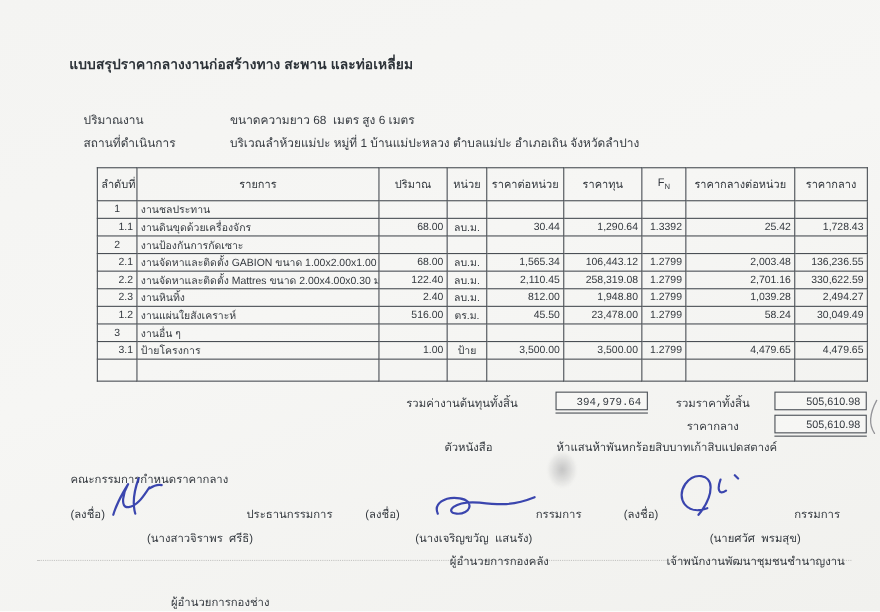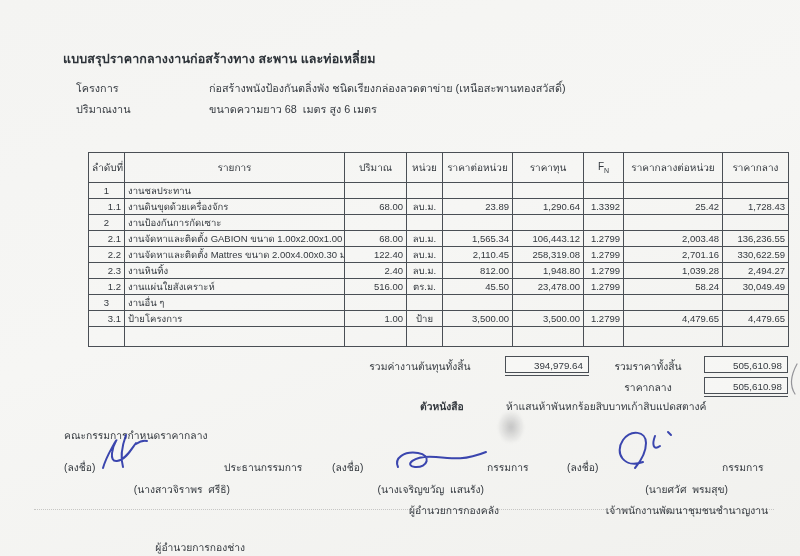--- a/index.html
+++ b/index.html
@@ -65,25 +65,25 @@
     border-top:1px dotted rgba(80,80,80,.28);
   }
 </style>
 </head>
 <body>
 
 <div class="page">
 
   <div class="title">แบบสรุปราคากลางงานก่อสร้างทาง สะพาน และท่อเหลี่ยม</div>
 
-  <div class="info-line" style="top:68px;">
-    <span class="info-label">โครงการ</span><span class="info-value">ก่อสร้างพนังป้องกันตลิ่งพัง ชนิดเรียงกล่องลวดตาข่าย (เหนือสะพานทองสวัสดิ์)</span>
-  </div>
   <div class="info-line" style="top:89px;">
     <span class="info-label">ปริมาณงาน</span><span class="info-value">ขนาดความยาว 68  เมตร สูง 6 เมตร</span>
+  </div>
+  <div class="info-line" style="top:110px;">
+    <span class="info-label">สถานที่ดำเนินการ</span><span class="info-value">บริเวณลำห้วยแม่ปะ หมู่ที่ 1 บ้านแม่ปะหลวง ตำบลแม่ปะ อำเภอเถิน จังหวัดลำปาง</span>
   </div>
 
   <table class="cost-table">
     <colgroup id="cols">
         <col style="width: 36px;">
         <col style="width: 220px;">
         <col style="width: 62px;">
         <col style="width: 36px;">
         <col style="width: 70px;">
         <col style="width: 71px;">
@@ -114,21 +114,21 @@
           <td class="c-right"></td>
           <td class="c-right"></td>
           <td class="c-right"></td>
           <td class="c-right"></td>
         </tr>
         <tr>
           <td class="c-right">1.1</td>
           <td class="c-left">งานดินขุดด้วยเครื่องจักร</td>
           <td class="c-right">68.00</td>
           <td class="c-center">ลบ.ม.</td>
-          <td class="c-right">23.89</td>
+          <td class="c-right">30.44</td>
           <td class="c-right">1,290.64</td>
           <td class="c-right">1.3392</td>
           <td class="c-right">25.42</td>
           <td class="c-right">1,728.43</td>
         </tr>
         <tr>
           <td class="c-center">2</td>
           <td class="c-left">งานป้องกันการกัดเซาะ</td>
           <td class="c-right"></td>
           <td class="c-center"></td>
@@ -212,27 +212,27 @@
           <td class="c-right"></td>
           <td class="c-right"></td>
           <td class="c-right"></td>
           <td class="c-right"></td>
           <td class="c-right"></td>
         </tr>
       </tbody>
   </table>
 
   <div class="sum-label" style="left:340px; top:358px; width:160px;">รวมค่างานต้นทุนทั้งสิ้น</div>
-  <div class="sum-box double" style="left:505px; top:356px;">394,979.64</div>
+  <div class="sum-box double" style="left:505px; top:356px;font-family:Liberation Mono, monospace;">394,979.64</div>
   <div class="sum-label" style="left:596px; top:358px; width:104px;">รวมราคาทั้งสิ้น</div>
   <div class="sum-box" style="left:704px; top:356px;">505,610.98</div>
   <div class="sum-label" style="left:596px; top:379px; width:104px;">ราคากลาง</div>
   <div class="sum-box double" style="left:704px; top:377px;">505,610.98</div>
 
-  <div class="words-line" style="left:420px; top:398px;font-weight:bold;">ตัวหนังสือ</div>
+  <div class="words-line" style="left:404px; top:398px;">ตัวหนังสือ</div>
   <div class="words-line" style="left:506px; top:398px;">ห้าแสนห้าพันหกร้อยสิบบาทเก้าสิบแปดสตางค์</div>
 
   <div class="sig-text" style="left:64px; top:427px;">คณะกรรมการกำหนดราคากลาง</div>
 
   <svg class="ink" style="left:95px; top:432px;" width="62" height="40" viewBox="0 0 62 40">
     <path d="M8 36 C12 22 24 4 21 9 C18 14 13 30 22 29 C31 28 37 16 41 11 M31 3 C27 14 25 25 28 35 M41 12 C44 10 48 8 52 9"></path>
   </svg>
   <svg class="ink" style="left:392px; top:446px;" width="98" height="28" viewBox="0 0 98 28">
     <path d="M6 21 C2 12 12 5 26 7 C40 9 36 22 23 21 C12 20 20 9 44 11 C62 13 74 14 94 6"></path>
   </svg>

